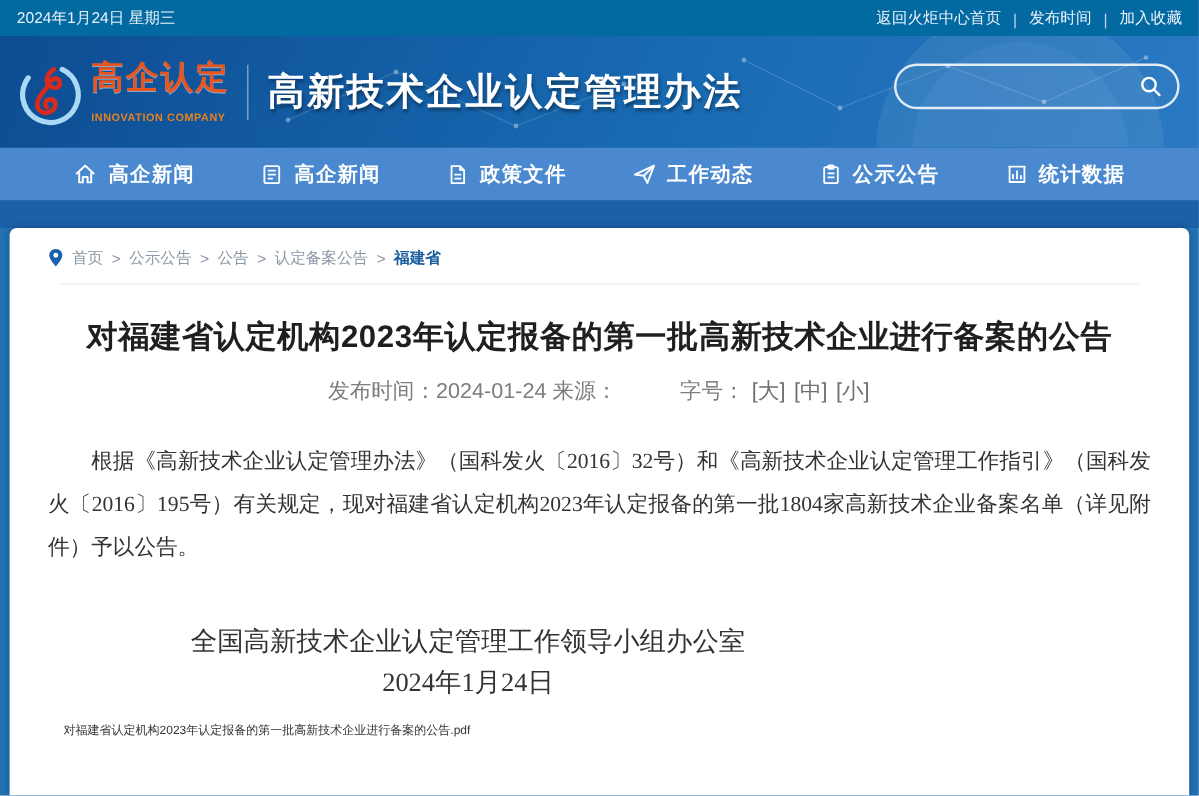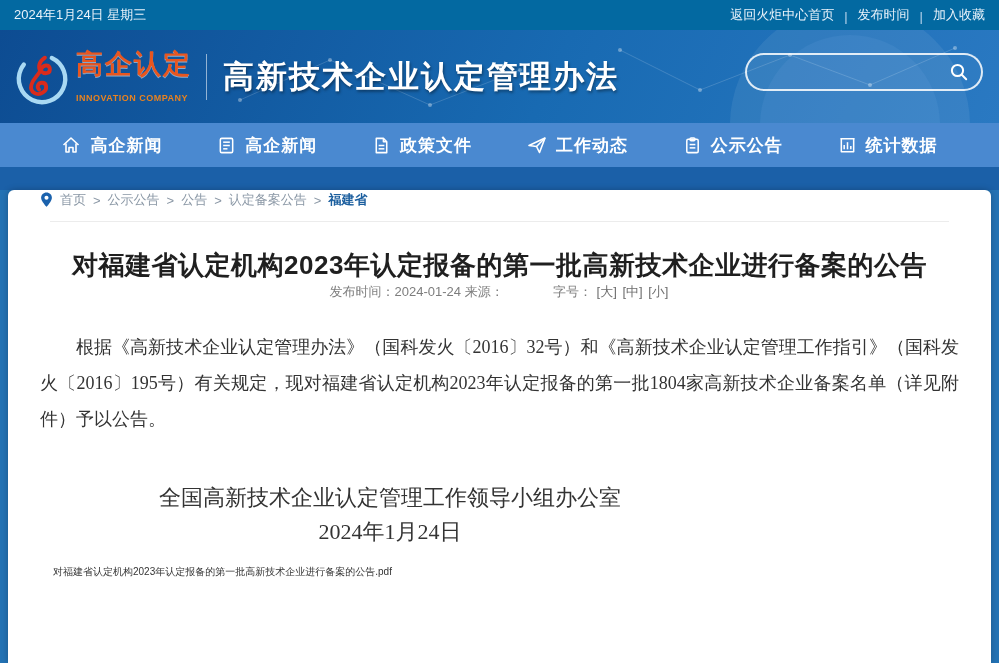--- a/index.html
+++ b/index.html
@@ -64,32 +64,32 @@
   
   .sub-strip { height:23px; background:#1b60a8; }
   
   .card {
     margin:0 8px; background:#ffffff; border-radius:6px 6px 0 0;
     min-height:473px; padding:0 32px 20px 32px;
     box-shadow:0 0 6px rgba(0,0,0,.25);
   }
   .breadcrumb {
     display:flex; align-items:center; gap:7px;
-    padding:1px 0 10px 0; font-size:13px; color:#8a97a5;
+    padding:16px 0 10px 0; font-size:13px; color:#8a97a5;
   }
   .breadcrumb a { color:#8a97a5; text-decoration:none; cursor:pointer; }
   .breadcrumb .current { color:#1b5e9e; font-weight:bold; }
   .breadcrumb-divider { border:none; border-top:1px solid #ececec; margin:2px 10px 0 10px; }
   
   .article-title {
     margin-top:26px; text-align:center;
     font-size:26px; font-weight:bold; color:#1f1f1f; letter-spacing:.5px;
   }
   .article-meta {
-    text-align:center; font-size:13px; color:#7d7d7d;
+    margin-top:16px; text-align:center; font-size:18px; color:#7d7d7d;
   }
   .article-meta .meta-gap { display:inline-block; width:42px; }
   .fontsize-opt { cursor:pointer; margin:0 1px; color:#6e6e6e; }
   .article-body {
     margin-top:28px;
     font-family:"Liberation Serif","DejaVu Serif",serif;
     font-size:18px; color:#333; line-height:36px;
   }
   .article-body .para { text-indent:2em; text-align:justify; }
   .article-body .attachment { text-indent:2em; margin-top:20px; }

